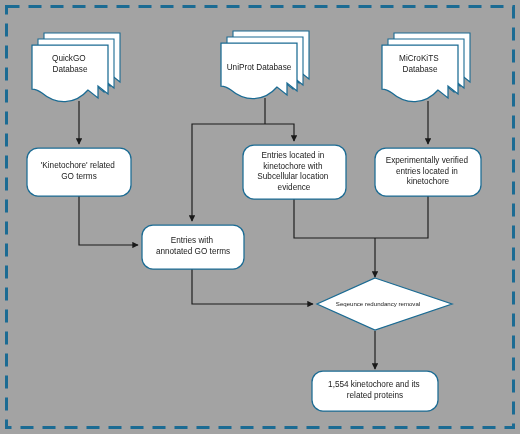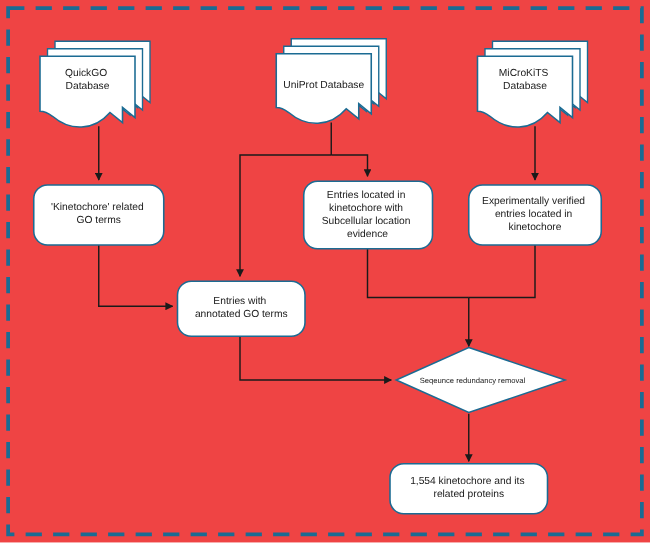--- a/index.html
+++ b/index.html
@@ -7,21 +7,21 @@
     padding: 0;
     background: #ffffff;
   }
   body {
     font-family: "Liberation Sans", sans-serif;
   }
   #canvas {
     position: relative;
     width: 520px;
     height: 434px;
-    background: #ef4444;
+    background: #a3a3a3;
     overflow: hidden;
   }
   #flow-svg {
     position: absolute;
     top: 0;
     left: 0;
     width: 520px;
     height: 434px;
     display: block;
   }

